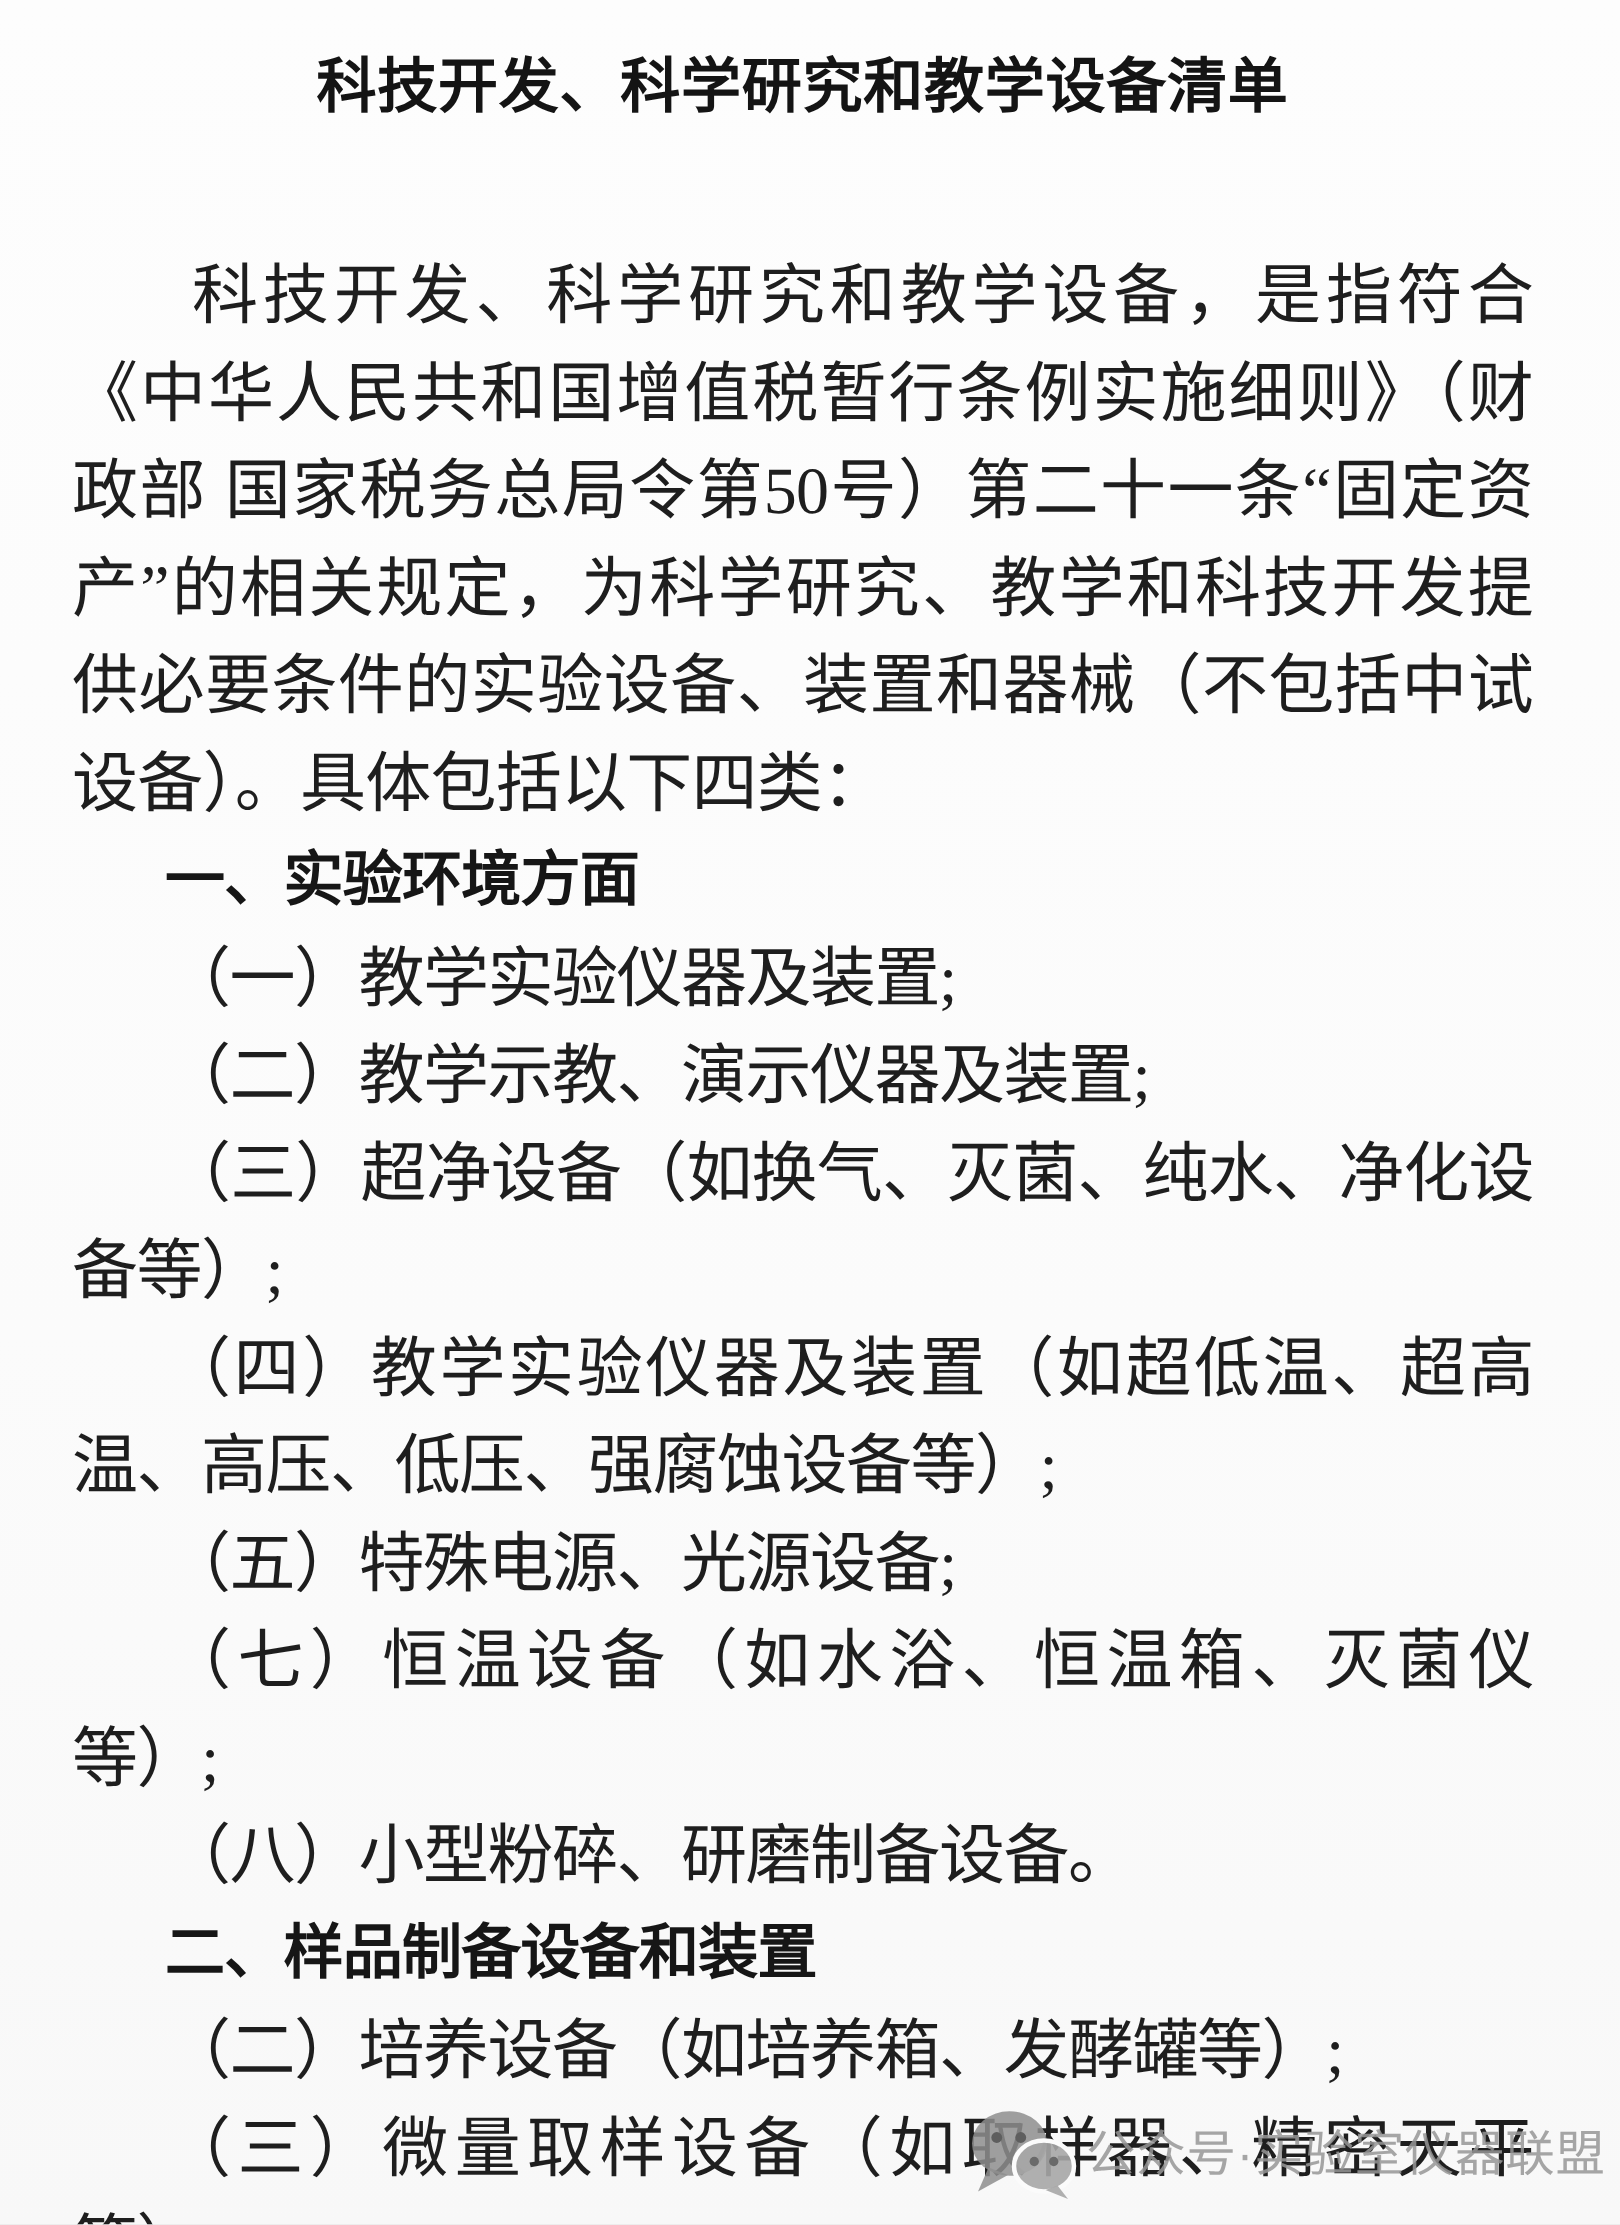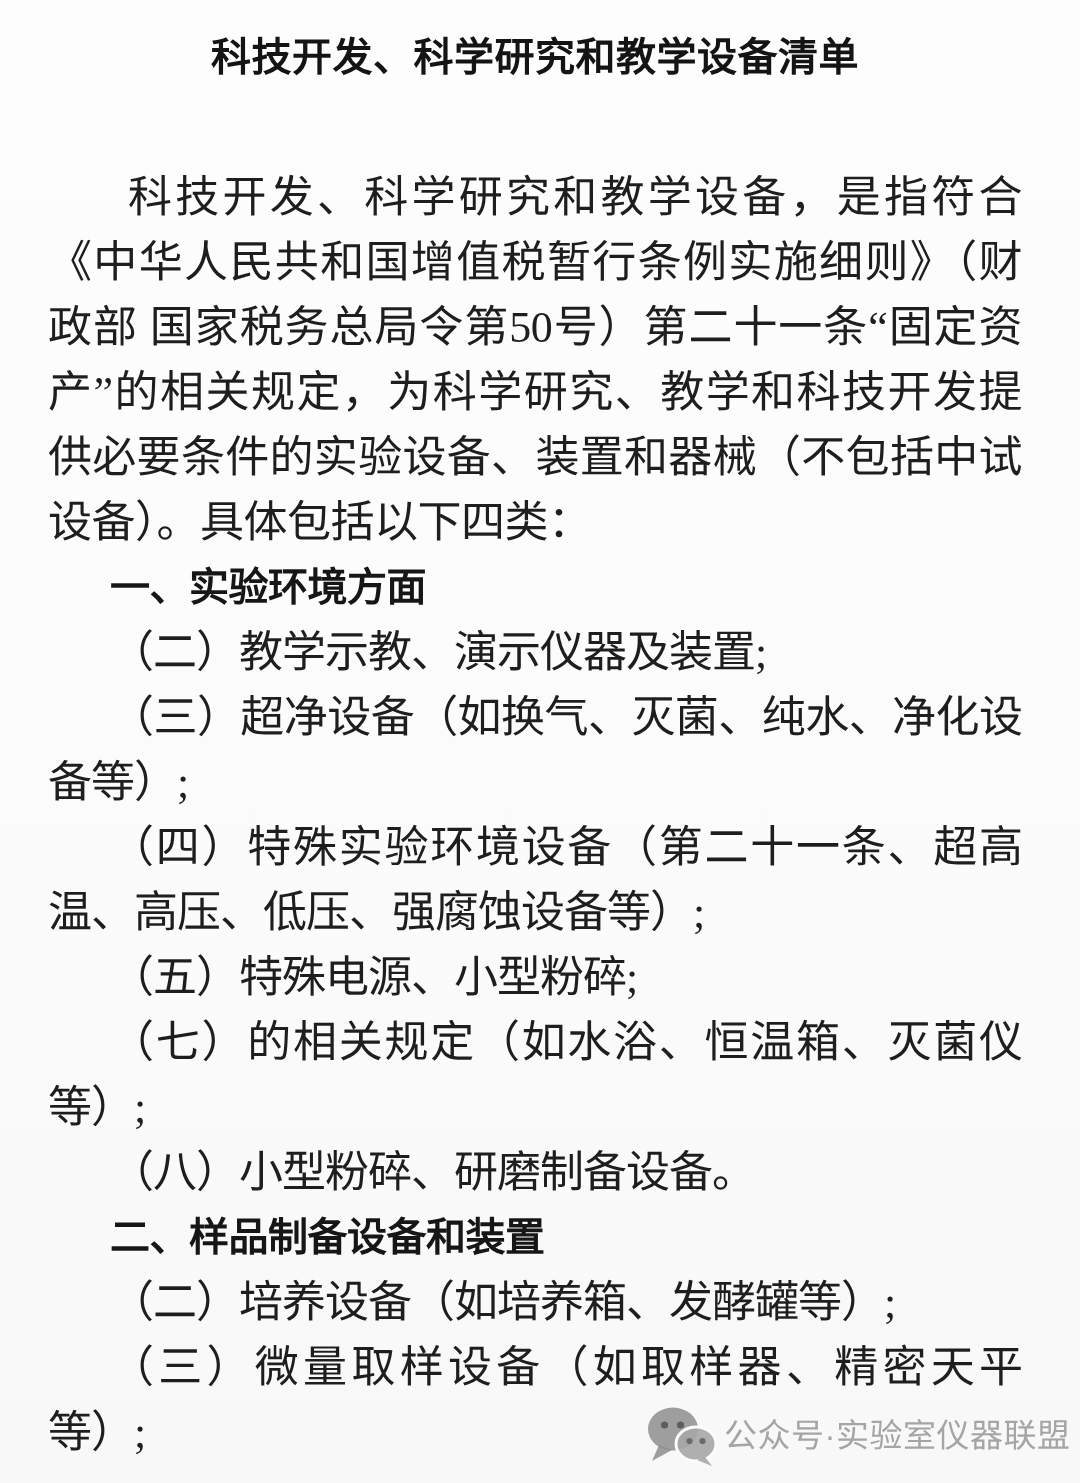--- a/index.html
+++ b/index.html
@@ -75,25 +75,26 @@
 <body>
 
 <div class="page">
 
   <h1 class="doc-title">科技开发、科学研究和教学设备清单</h1>
 
   <p class="body-text intro">科技开发、科学研究和教学设备，是指符合《中华人民共和国增值税暂行条例实施细则》（财政部 国家税务总局令第50号）第二十一条“固定资产”的相关规定，为科学研究、教学和科技开发提供必要条件的实验设备、装置和器械（不包括中试设备）。具体包括以下四类：</p>
 
   <h2 class="section-heading">一、实验环境方面</h2>
 
+  <p class="body-text list-item">（一）教学实验仪器及装置;</p>
   <p class="body-text list-item">（二）教学示教、演示仪器及装置;</p>
   <p class="body-text list-item">（三）超净设备（如换气、灭菌、纯水、净化设备等）;</p>
-  <p class="body-text list-item">（四）特殊实验环境设备（第二十一条、超高温、高压、低压、强腐蚀设备等）;</p>
-  <p class="body-text list-item">（五）特殊电源、小型粉碎;</p>
-  <p class="body-text list-item">（七）的相关规定（如水浴、恒温箱、灭菌仪等）;</p>
+  <p class="body-text list-item">（四）教学实验仪器及装置（如超低温、超高温、高压、低压、强腐蚀设备等）;</p>
+  <p class="body-text list-item">（五）特殊电源、光源设备;</p>
+  <p class="body-text list-item">（七）恒温设备（如水浴、恒温箱、灭菌仪等）;</p>
   <p class="body-text list-item">（八）小型粉碎、研磨制备设备。</p>
 
   <h2 class="section-heading">二、样品制备设备和装置</h2>
 
   <p class="body-text list-item">（二）培养设备（如培养箱、发酵罐等）;</p>
   <p class="body-text list-item">（三）微量取样设备（如取样器、精密天平等）;</p>
 
   <div class="watermark">
     <span>
       <svg class="wechat-icon-svg" width="72" height="62" viewBox="0 0 72 62" xmlns="http://www.w3.org/2000/svg">

